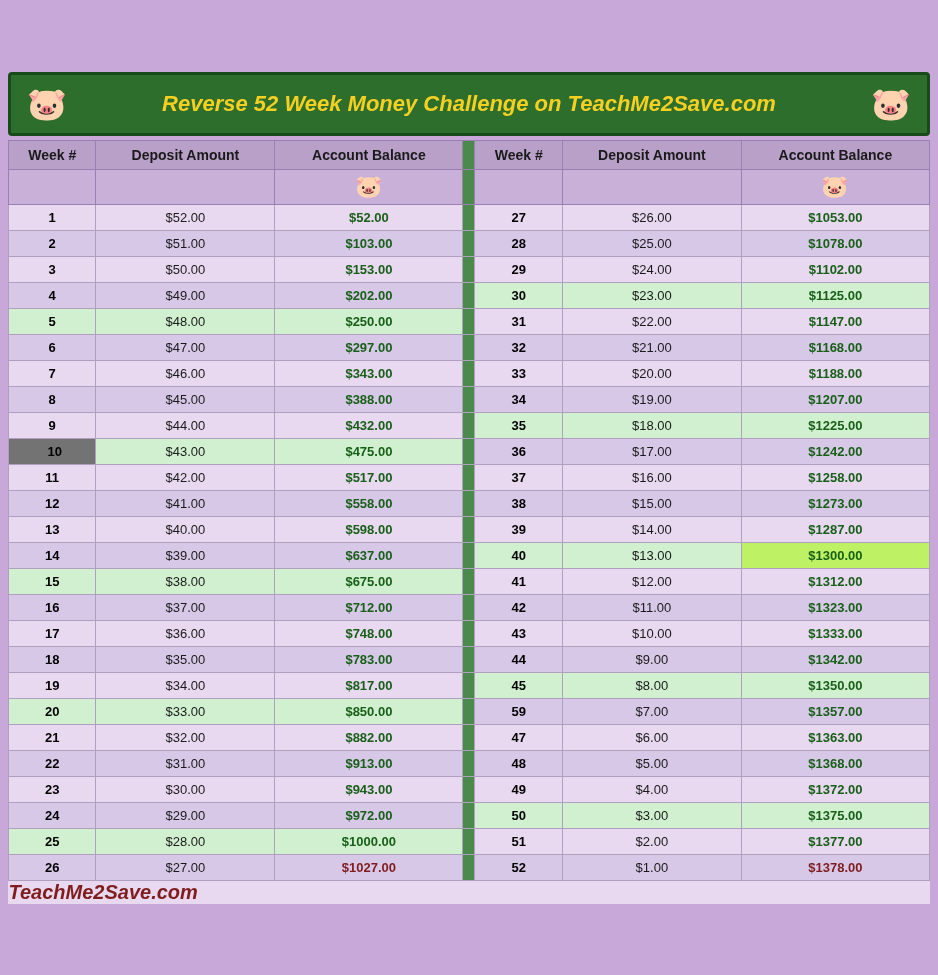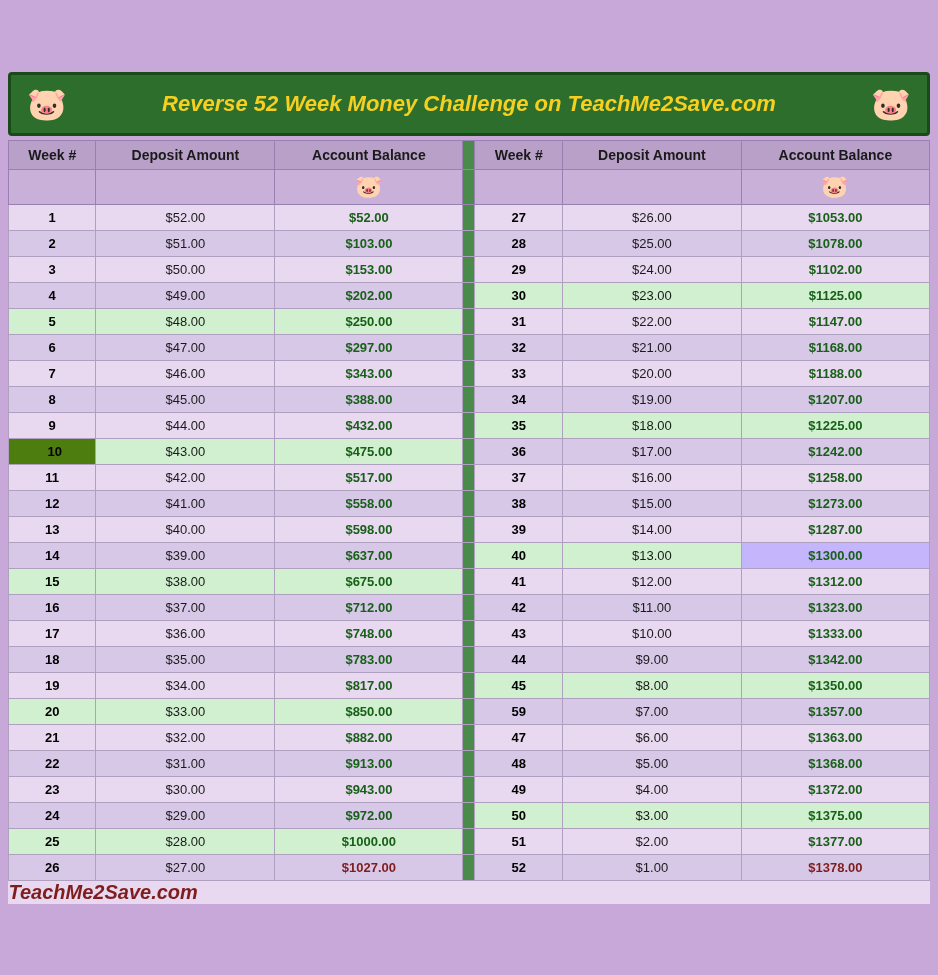--- a/index.html
+++ b/index.html
@@ -206,21 +206,21 @@
         <tr class="data-row">
           <td class="week-num">9</td>
           <td class="deposit">$44.00</td>
           <td class="balance">$432.00</td>
           <td class="divider-col" style="background: rgb(74, 138, 74);"></td>
           <td class="week-num" style="background: rgb(208, 240, 208);">35</td>
           <td class="deposit" style="background: rgb(208, 240, 208);">$18.00</td>
           <td class="balance" style="background: rgb(208, 240, 208);">$1225.00</td>
         </tr>
         <tr class="data-row">
-          <td class="week-num" style="background: #4d7c0f; padding-left: 9px;">10</td>
+          <td class="week-num" style="background: #737373; padding-left: 9px;">10</td>
           <td class="deposit" style="background: rgb(208, 240, 208);">$43.00</td>
           <td class="balance" style="background: rgb(208, 240, 208);">$475.00</td>
           <td class="divider-col" style="background: rgb(74, 138, 74);"></td>
           <td class="week-num">36</td>
           <td class="deposit">$17.00</td>
           <td class="balance">$1242.00</td>
         </tr>
         <tr class="data-row">
           <td class="week-num">11</td>
           <td class="deposit">$42.00</td>
@@ -248,21 +248,21 @@
           <td class="deposit">$14.00</td>
           <td class="balance">$1287.00</td>
         </tr>
         <tr class="data-row">
           <td class="week-num">14</td>
           <td class="deposit">$39.00</td>
           <td class="balance">$637.00</td>
           <td class="divider-col" style="background: rgb(74, 138, 74);"></td>
           <td class="week-num" style="background: rgb(208, 240, 208);">40</td>
           <td class="deposit" style="background: rgb(208, 240, 208);">$13.00</td>
-          <td class="balance" style="background: #c4b5fd;">$1300.00</td>
+          <td class="balance" style="background: #bef264;">$1300.00</td>
         </tr>
         <tr class="data-row">
           <td class="week-num" style="background: rgb(208, 240, 208);">15</td>
           <td class="deposit" style="background: rgb(208, 240, 208);">$38.00</td>
           <td class="balance" style="background: rgb(208, 240, 208);">$675.00</td>
           <td class="divider-col" style="background: rgb(74, 138, 74);"></td>
           <td class="week-num">41</td>
           <td class="deposit">$12.00</td>
           <td class="balance">$1312.00</td>
         </tr>

